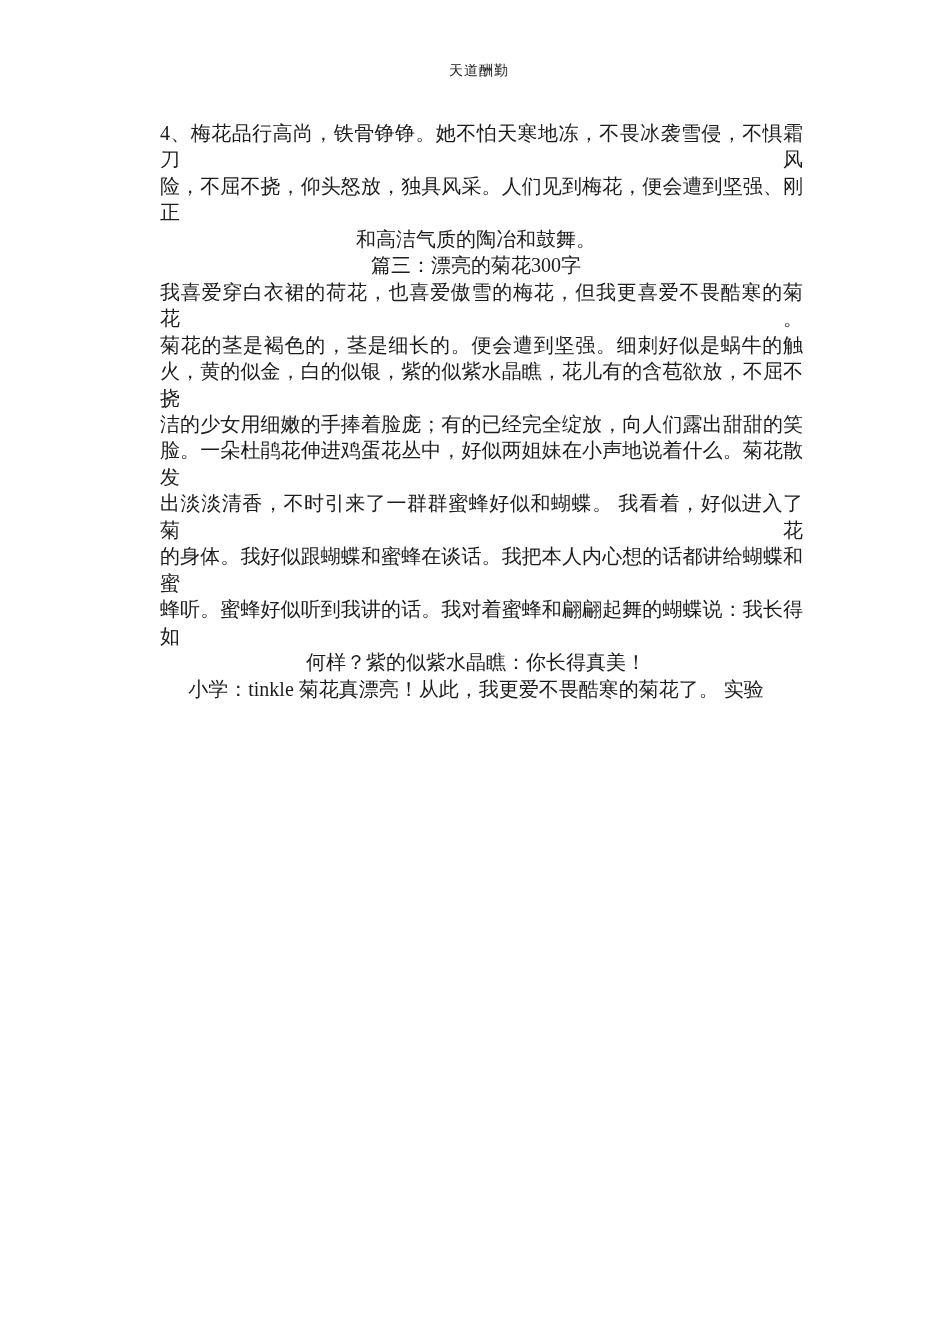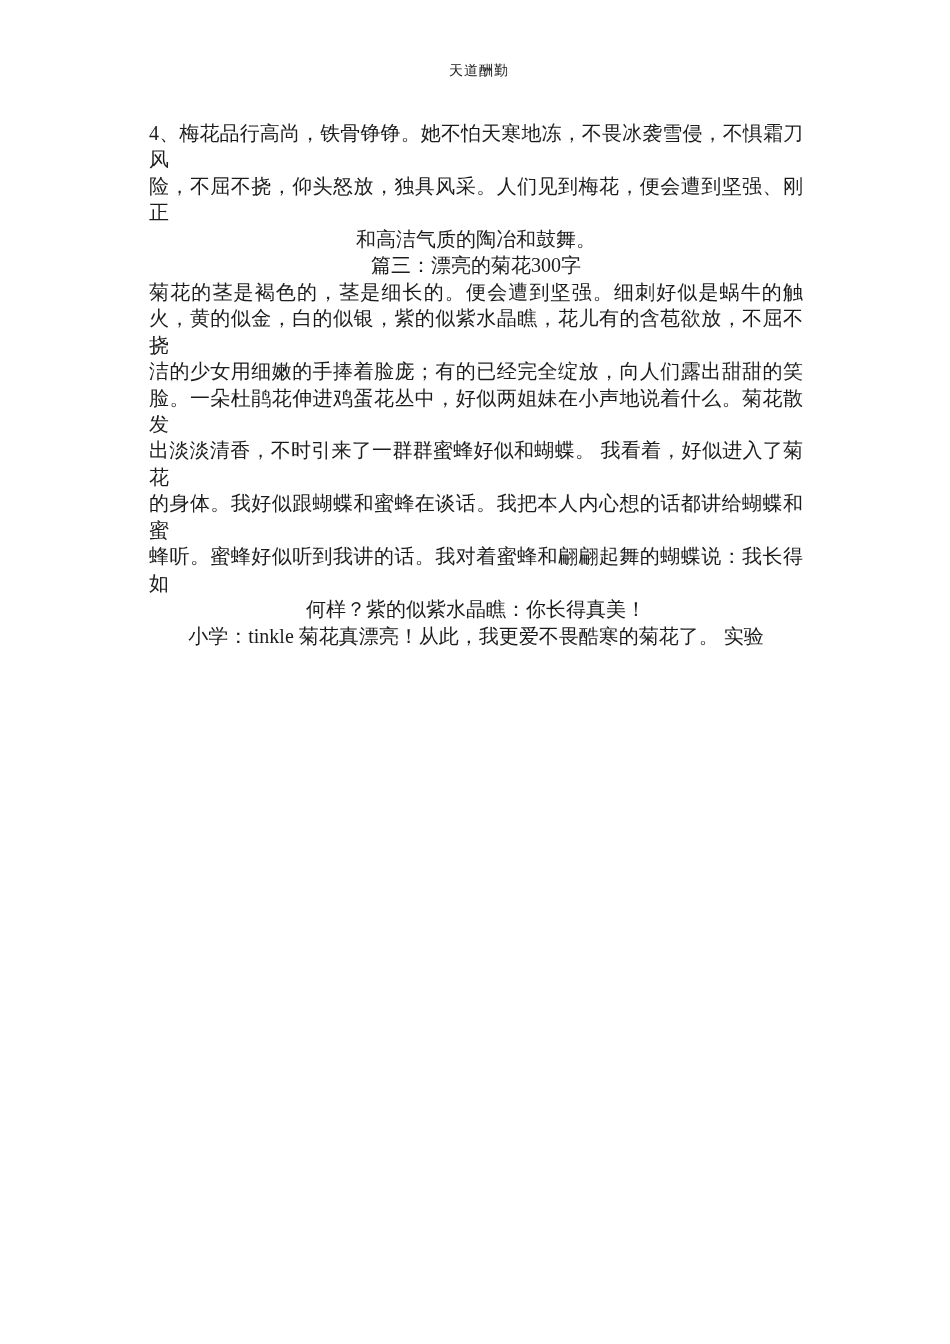--- a/index.html
+++ b/index.html
@@ -41,20 +41,21 @@
     padding: 0;
   }
   .line {
     text-align: center;
     white-space: nowrap;
   }
   .line.full {
     white-space: normal;
     text-align: justify;
     text-align-last: justify;
+    margin-left: 11px;
   }
 </style>
 </head>
 <body>
 
 <div class="page">
 
   <div class="header">
     <span>天道酬勤</span>
   </div>
@@ -65,20 +66,21 @@
       <div class="line full">4、梅花品行高尚，铁骨铮铮。她不怕天寒地冻，不畏冰袭雪侵，不惧霜刀风</div>
       <div class="line full">险，不屈不挠，仰头怒放，独具风采。人们见到梅花，便会遭到坚强、刚正</div>
       <div class="line">和高洁气质的陶冶和鼓舞。</div>
     </div>
 
     <div class="paragraph">
       <div class="line">篇三：漂亮的菊花300字</div>
     </div>
 
     <div class="paragraph">
+      <div class="line full">我喜爱穿白衣裙的荷花，也喜爱傲雪的梅花，但我更喜爱不畏酷寒的菊花。</div>
       <div class="line full">菊花的茎是褐色的，茎是细长的。便会遭到坚强。细刺好似是蜗牛的触</div>
       <div class="line full">火，黄的似金，白的似银，紫的似紫水晶瞧，花儿有的含苞欲放，不屈不挠</div>
       <div class="line full">洁的少女用细嫩的手捧着脸庞；有的已经完全绽放，向人们露出甜甜的笑</div>
       <div class="line full">脸。一朵杜鹃花伸进鸡蛋花丛中，好似两姐妹在小声地说着什么。菊花散发</div>
       <div class="line full">出淡淡清香，不时引来了一群群蜜蜂好似和蝴蝶。 我看着，好似进入了菊花</div>
       <div class="line full">的身体。我好似跟蝴蝶和蜜蜂在谈话。我把本人内心想的话都讲给蝴蝶和蜜</div>
       <div class="line full">蜂听。蜜蜂好似听到我讲的话。我对着蜜蜂和翩翩起舞的蝴蝶说：我长得如</div>
       <div class="line">何样？紫的似紫水晶瞧：你长得真美！</div>
     </div>
 

